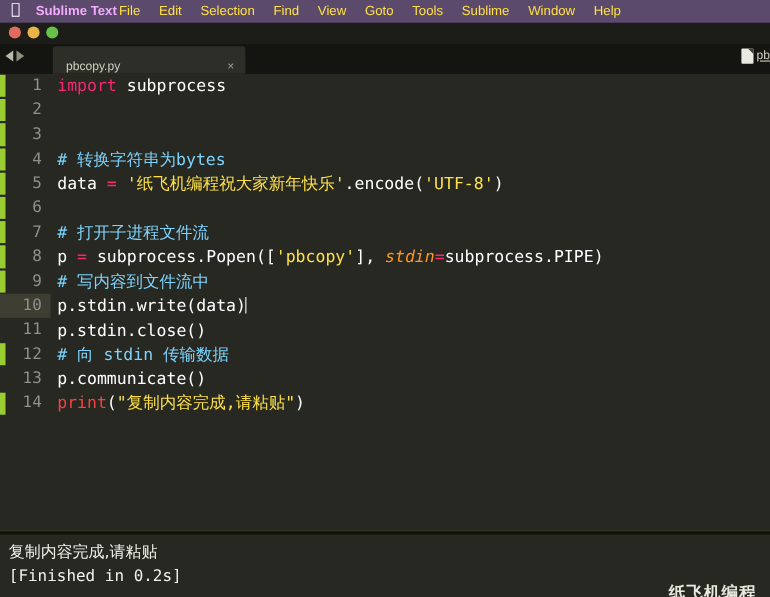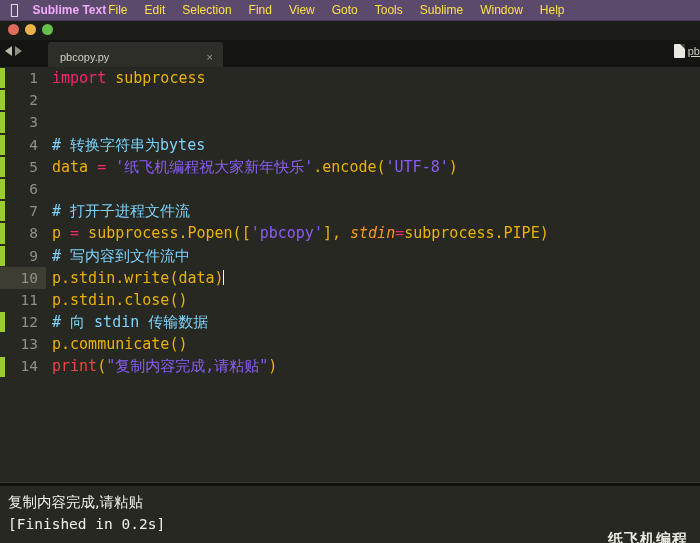--- a/index.html
+++ b/index.html
@@ -109,21 +109,21 @@
     position: absolute;
     top: 42px;
     left: 48px;
     width: 175px;
     height: 25px;
     background: #2d2e28;
     border-top-left-radius: 3px;
     border-top-right-radius: 3px;
     box-sizing: border-box;
     display: flex;
-    align-items: center;
+    align-items: flex-end;
     padding: 4px 10px 0 12px;
     z-index: 4;
   }
   .tab .tab-label {
     color: #cfcfc2;
     font-size: 11px;
     font-family: "Liberation Sans", sans-serif;
     flex: 1;
   }
   .tab .tab-close {
@@ -215,25 +215,25 @@
   .code-cell {
     font-family: "DejaVu Sans Mono", monospace;
     font-size: 15px;
     line-height: 22.2px;
     color: #f8f8f2;
     padding-left: 6px;
     white-space: pre;
   }
   .tok-kw      { color: #f92672; }
   .tok-op      { color: #f92672; }
-  .tok-str     { color: #8b5cf6; }
+  .tok-str     { color: #fde047; }
   .tok-com     { color: #7dd3fc; }
   .tok-fn      { color: #ef4444; }
   .tok-param   { color: #fd971f; font-style: italic; }
-  .tok-plain   { color: #eab308; }
+  .tok-plain   { color: #ffffff; }
   .caret {
     display: inline-block;
     width: 1px;
     height: 15px;
     background: #f8f8f0;
     vertical-align: -2px;
     margin-left: -1px;
   }
 
   

